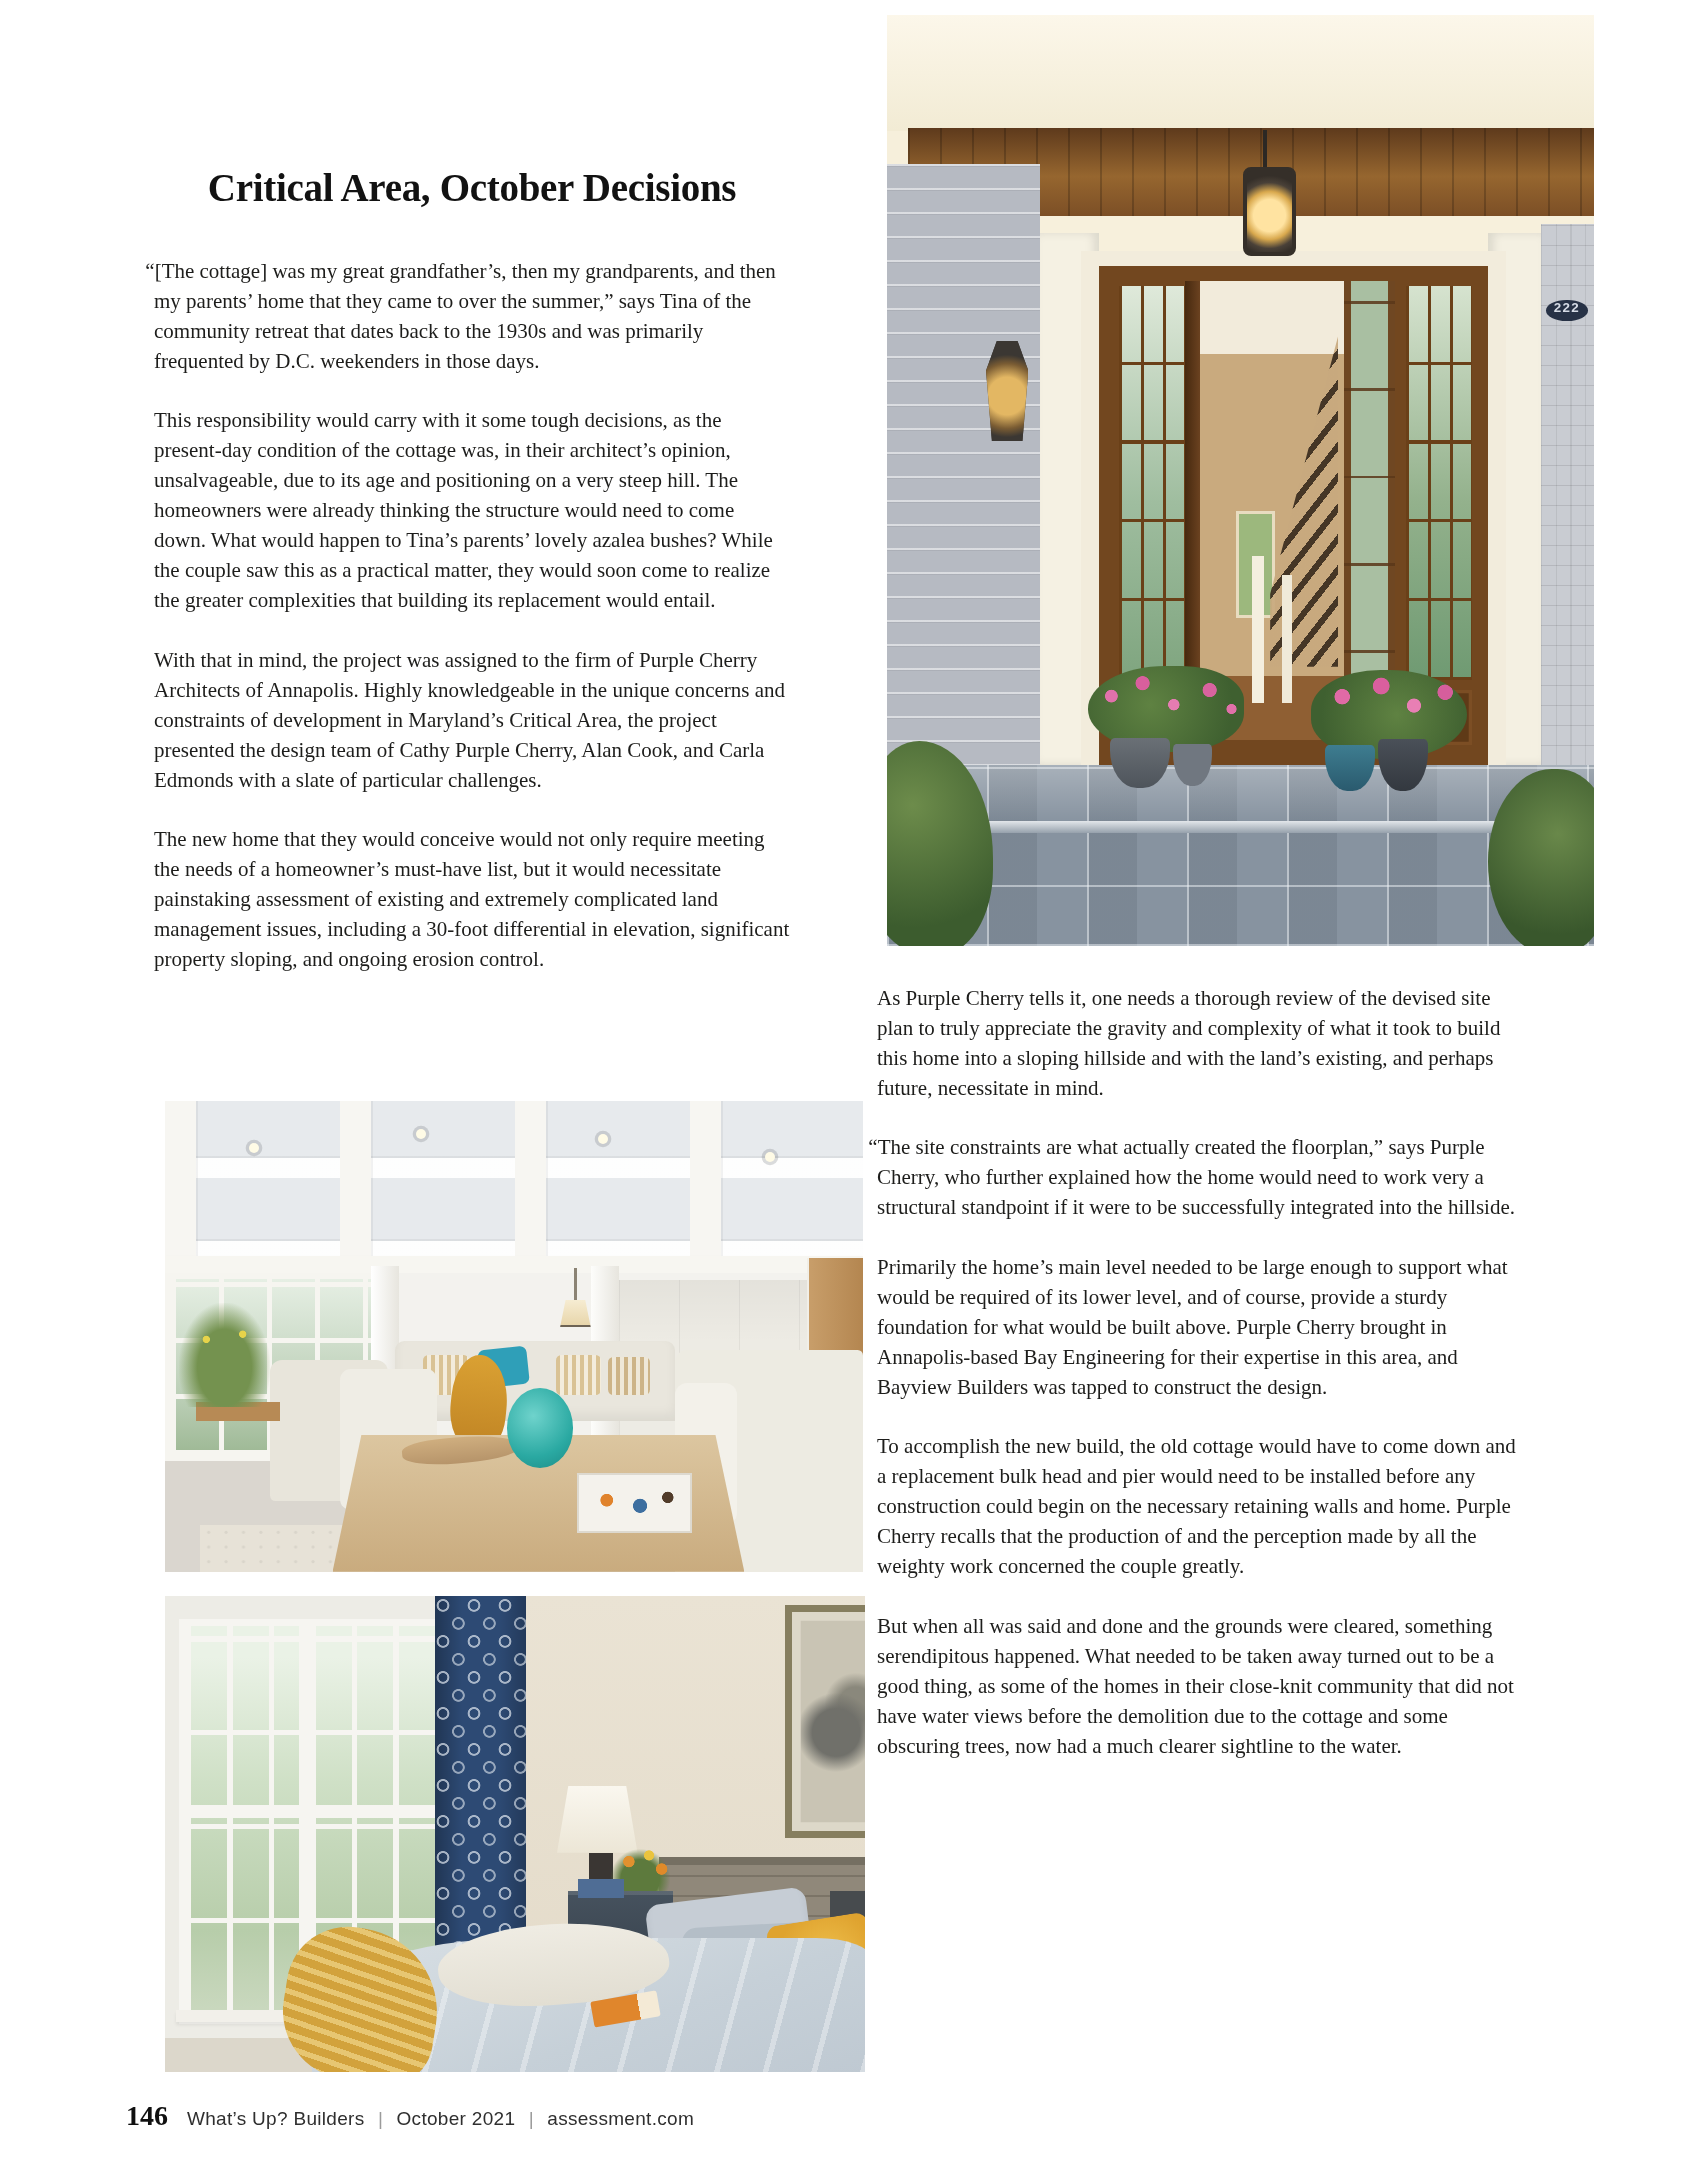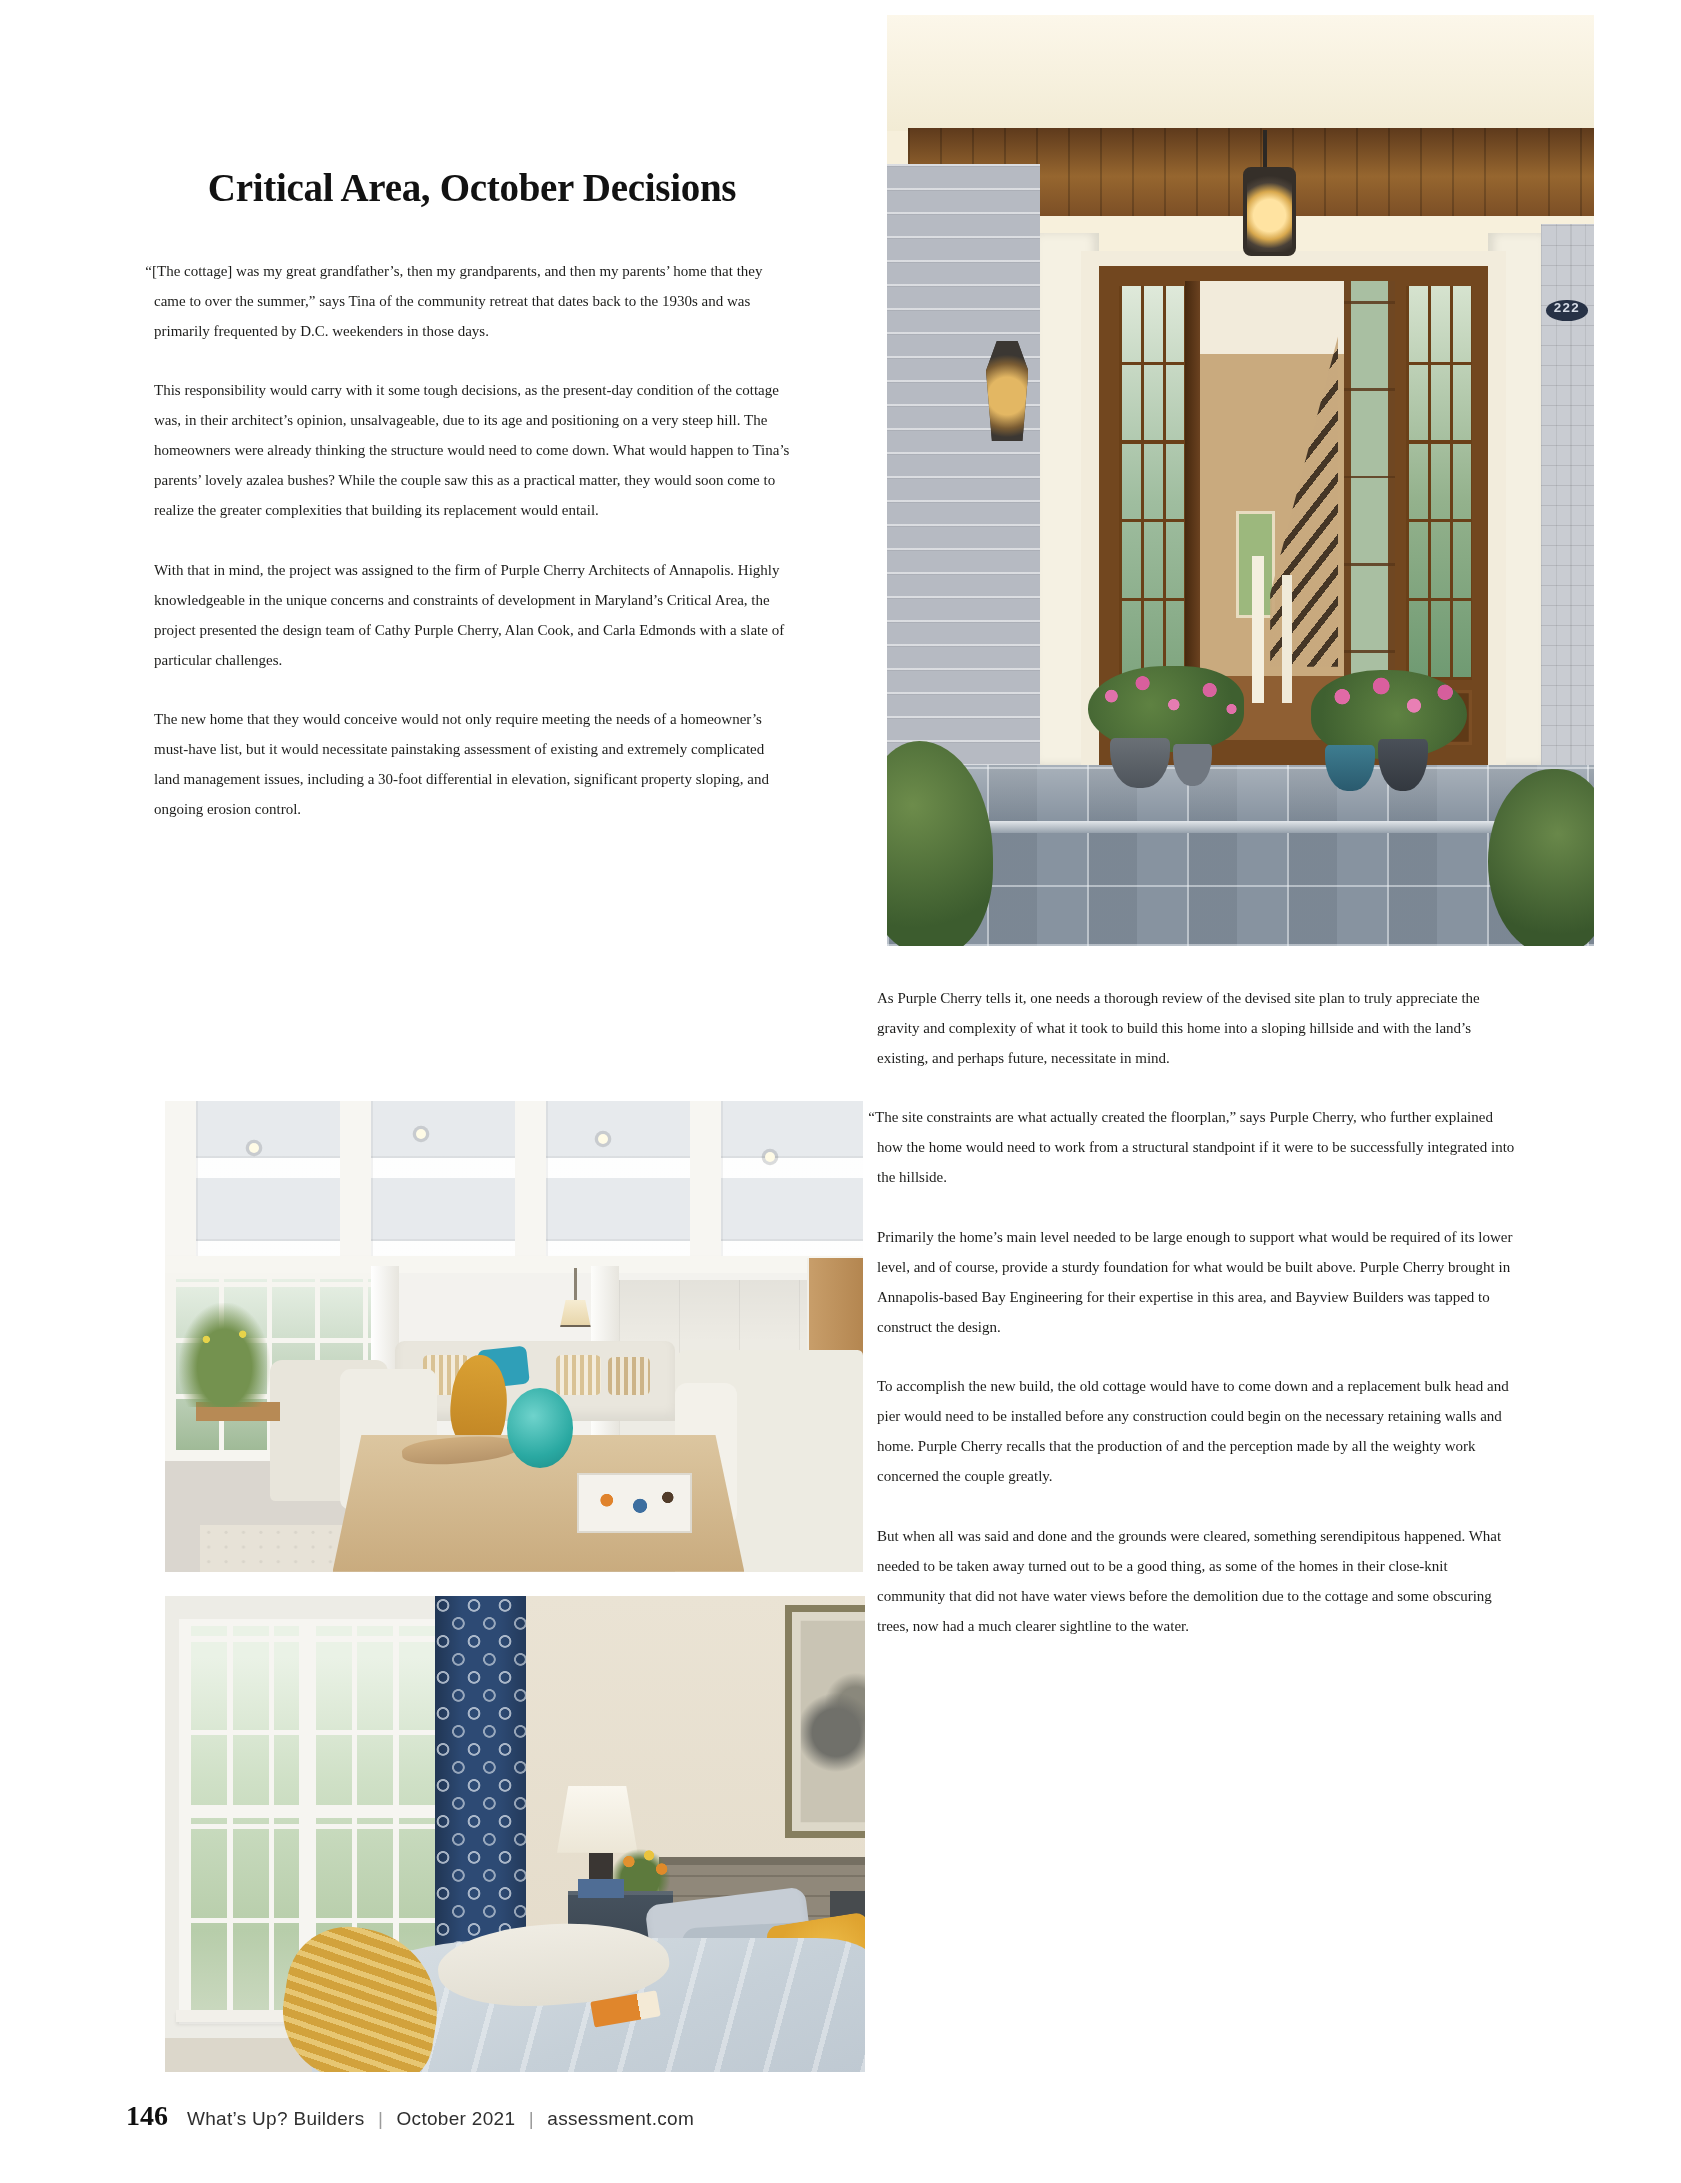--- a/index.html
+++ b/index.html
@@ -2,21 +2,21 @@
 <html style="font-size:10.7px"><head>
 <meta charset="utf-8">
 <style>
   html,body{margin:0;padding:0;background:#ffffff;}
   .page{position:relative;width:1681px;height:2183px;background:#ffffff;
         font-family:"Liberation Serif", serif;color:#1d1d1b;overflow:hidden;}
 
   
   .headline{position:absolute;left:154px;top:165px;width:636px;margin:0;
             text-align:center;font-size:39px;font-weight:700;letter-spacing:-0.3px;color:#121212;}
-  .col{position:absolute;font-size:15px;line-height:30px;color:#1d1d1b;}
+  .col{position:absolute;font-size:21px;line-height:30px;color:#1d1d1b;}
   .col p{margin:0 0 29.4px 0;}
   .col p.hang{text-indent:-8.7px;}
   .left-col{left:154px;top:256px;width:636px;}
   .right-col{left:877px;top:983px;width:641px;}
 
   
   .footer{position:absolute;left:126px;top:2100px;display:flex;align-items:baseline;gap:19px;}
   .footer .num{font-size:28px;font-weight:700;color:#101010;}
   .footer .meta{display:flex;align-items:baseline;gap:13.4px;
                 font-family:"Liberation Sans", sans-serif;font-size:19px;color:#2f2f2f;letter-spacing:0.3px;}
@@ -228,21 +228,21 @@
 
   <section class="col left-col">
     <p class="hang">“[The cottage] was my great grandfather’s, then my grandparents, and then my parents’ home that they came to over the summer,” says Tina of the community retreat that dates back to the 1930s and was primarily frequented by D.C. weekenders in those days.</p>
     <p>This responsibility would carry with it some tough decisions, as the present-day condition of the cottage was, in their architect’s opinion, unsalvageable, due to its age and positioning on a very steep hill. The homeowners were already thinking the structure would need to come down. What would happen to Tina’s parents’ lovely azalea bushes? While the couple saw this as a practical matter, they would soon come to realize the greater complexities that building its replacement would entail.</p>
     <p>With that in mind, the project was assigned to the firm of Purple Cherry Architects of Annapolis. Highly knowledgeable in the unique concerns and constraints of development in Maryland’s Critical Area, the project presented the design team of Cathy Purple Cherry, Alan Cook, and Carla Edmonds with a slate of particular challenges.</p>
     <p>The new home that they would conceive would not only require meeting the needs of a homeowner’s must-have list, but it would necessitate painstaking assessment of existing and extremely complicated land management issues, including a 30-foot differential in elevation, significant property sloping, and ongoing erosion control.</p>
   </section>
 
   <section class="col right-col">
     <p>As Purple Cherry tells it, one needs a thorough review of the devised site plan to truly appreciate the gravity and complexity of what it took to build this home into a sloping hillside and with the land’s existing, and perhaps future, necessitate in mind.</p>
-    <p class="hang">“The site constraints are what actually created the floorplan,” says Purple Cherry, who further explained how the home would need to work from a structural standpoint if it were to be successfully integrated into the hillside.</p>
+    <p class="hang">“The site constraints are what actually created the floorplan,” says Purple Cherry, who further explained how the home would need to work very a structural standpoint if it were to be successfully integrated into the hillside.</p>
     <p>Primarily the home’s main level needed to be large enough to support what would be required of its lower level, and of course, provide a sturdy foundation for what would be built above. Purple Cherry brought in Annapolis-based Bay Engineering for their expertise in this area, and Bayview Builders was tapped to construct the design.</p>
     <p>To accomplish the new build, the old cottage would have to come down and a replacement bulk head and pier would need to be installed before any construction could begin on the necessary retaining walls and home. Purple Cherry recalls that the production of and the perception made by all the weighty work concerned the couple greatly.</p>
     <p>But when all was said and done and the grounds were cleared, something serendipitous happened. What needed to be taken away turned out to be a good thing, as some of the homes in their close-knit community that did not have water views before the demolition due to the cottage and some obscuring trees, now had a much clearer sightline to the water.</p>
   </section>
 
   <figure class="photo entry" title="Front entry with open wood-and-glass door, sidelights, lantern pendant, gray shingle siding, bluestone patio and pink potted flowers">
     <div class="e-ceiling"></div>
     <div class="e-woodband"></div>
     <div class="e-crown"></div>
     <div class="e-wall-left"></div>

